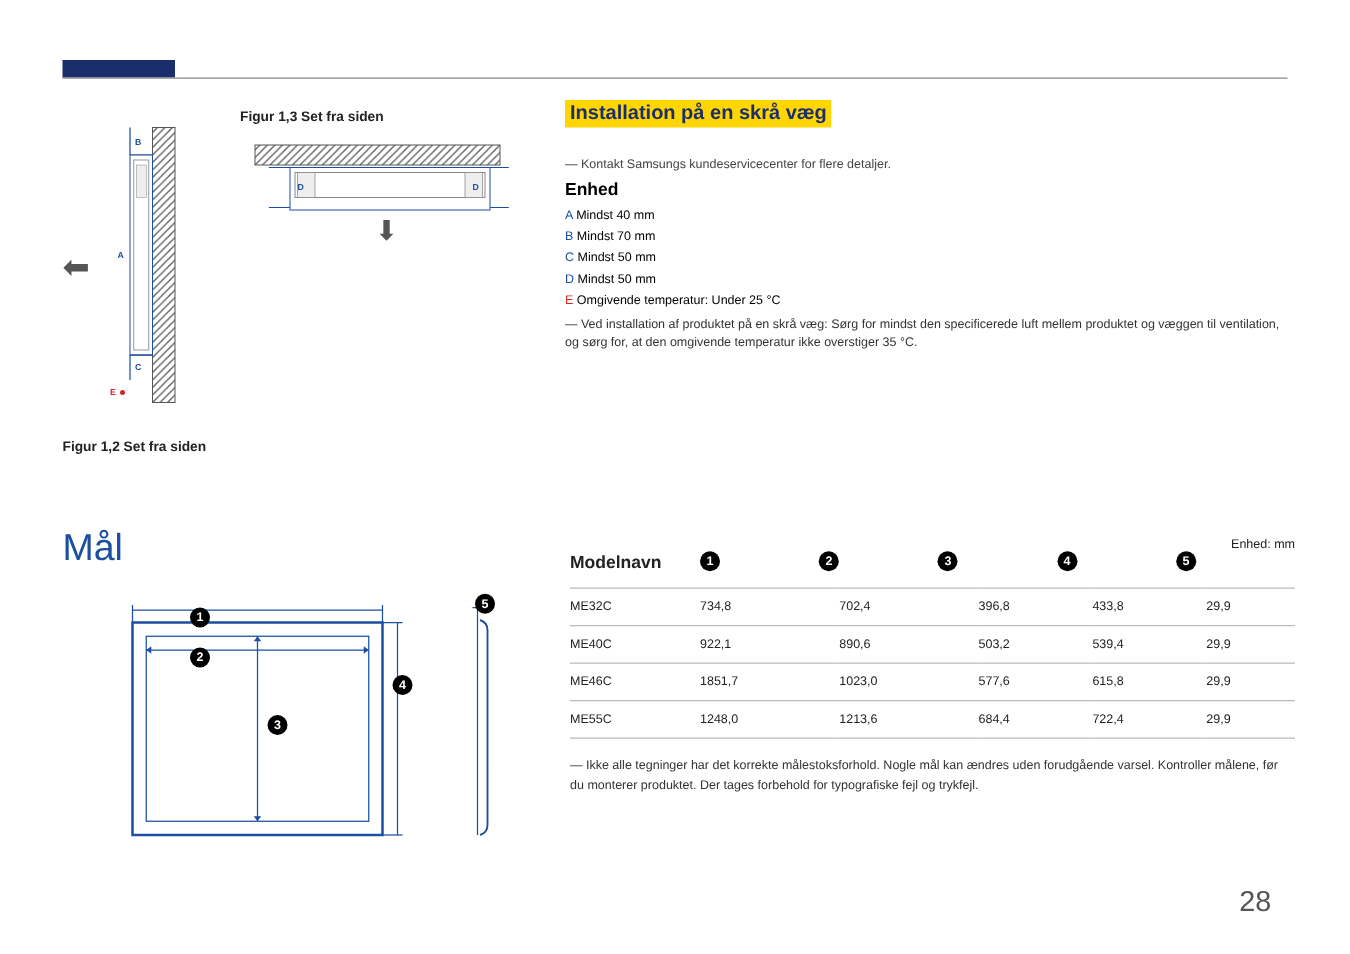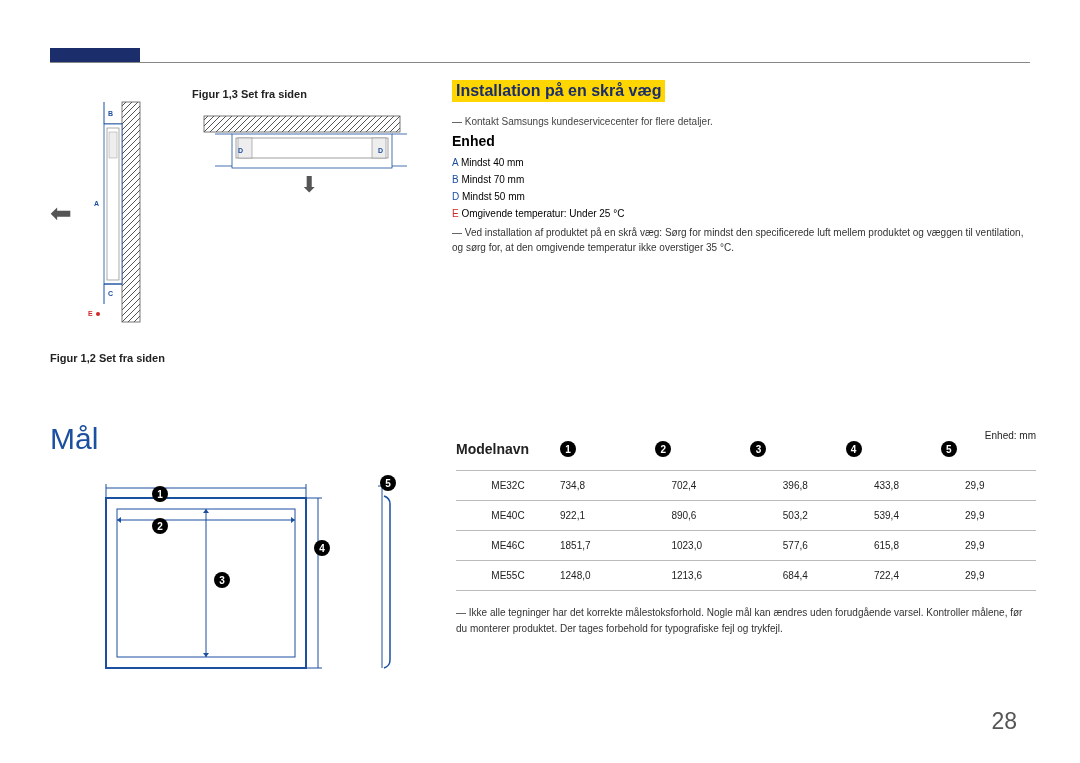--- a/index.html
+++ b/index.html
@@ -104,21 +104,21 @@
     top: 80px;
     width: 580px;
   }
   h3.highlight {
     display: inline-block;
     background: #ffd600;
     color: #1b2d6b;
     font-size: 16px;
     font-weight: bold;
     padding: 2px 4px;
-    margin-bottom: 14px;
+    margin-bottom: 24px;
   }
   .dashline {
     color: #444;
     font-size: 10px;
     margin-bottom: 6px;
   }
   .dashline .dash { color:#333; }
   h4.plan {
     font-size: 14px;
     font-weight: bold;
@@ -204,21 +204,21 @@
     border-collapse: collapse;
     margin-top: 8px;
     font-size: 10px;
   }
   table.models td {
     border-top: 1px solid #bbb;
     padding: 9px 0;
     text-align: left;
   }
   table.models tr:last-child td { border-bottom: 1px solid #bbb; }
-  table.models td:first-child { width: 104px; text-align: center; }
+  table.models td:first-child { width: 104px; }
   .footnote {
     margin-top: 12px;
     font-size: 10px;
     color: #333;
     line-height: 1.6;
     padding-left: 12px;
   }
   .page-num {
     position: absolute;
     right: 63px;
@@ -288,20 +288,21 @@
 
     <div class="fig-cap-12">Figur 1,2 Set fra siden</div>
   </div>
 
   <div class="right-col">
     <h3 class="highlight">Installation på en skrå væg</h3>
     <div class="dashline"><span class="dash">―&nbsp;</span><span>Kontakt Samsungs kundeservicecenter for flere detaljer.</span></div>
     <h4 class="plan">Enhed</h4>
     <div class="spec-line"><span class="a">A</span> <span>Mindst 40 mm</span></div>
     <div class="spec-line"><span class="b">B</span> <span>Mindst 70 mm</span></div>
+    <div class="spec-line"><span class="c">C</span> <span>Mindst 50 mm</span></div>
     <div class="spec-line"><span class="d">D</span> <span>Mindst 50 mm</span></div>
     <div class="spec-line"><span class="e">E</span> <span>Omgivende temperatur: Under 25 °C</span></div>
     <div class="dashline"><span class="dash">―&nbsp;</span><span class="note" style="padding-left:0;display:inline">Ved installation af produktet på en skrå væg: Sørg for mindst den specificerede luft mellem produktet og væggen til ventilation, og sørg for, at den omgivende temperatur ikke overstiger 35 °C.</span></div>
   </div>
 
   <div class="maal-title">Mål</div>
 
   <div class="front-diagram">
     <svg width="360" height="210" viewBox="0 0 360 210">
 

